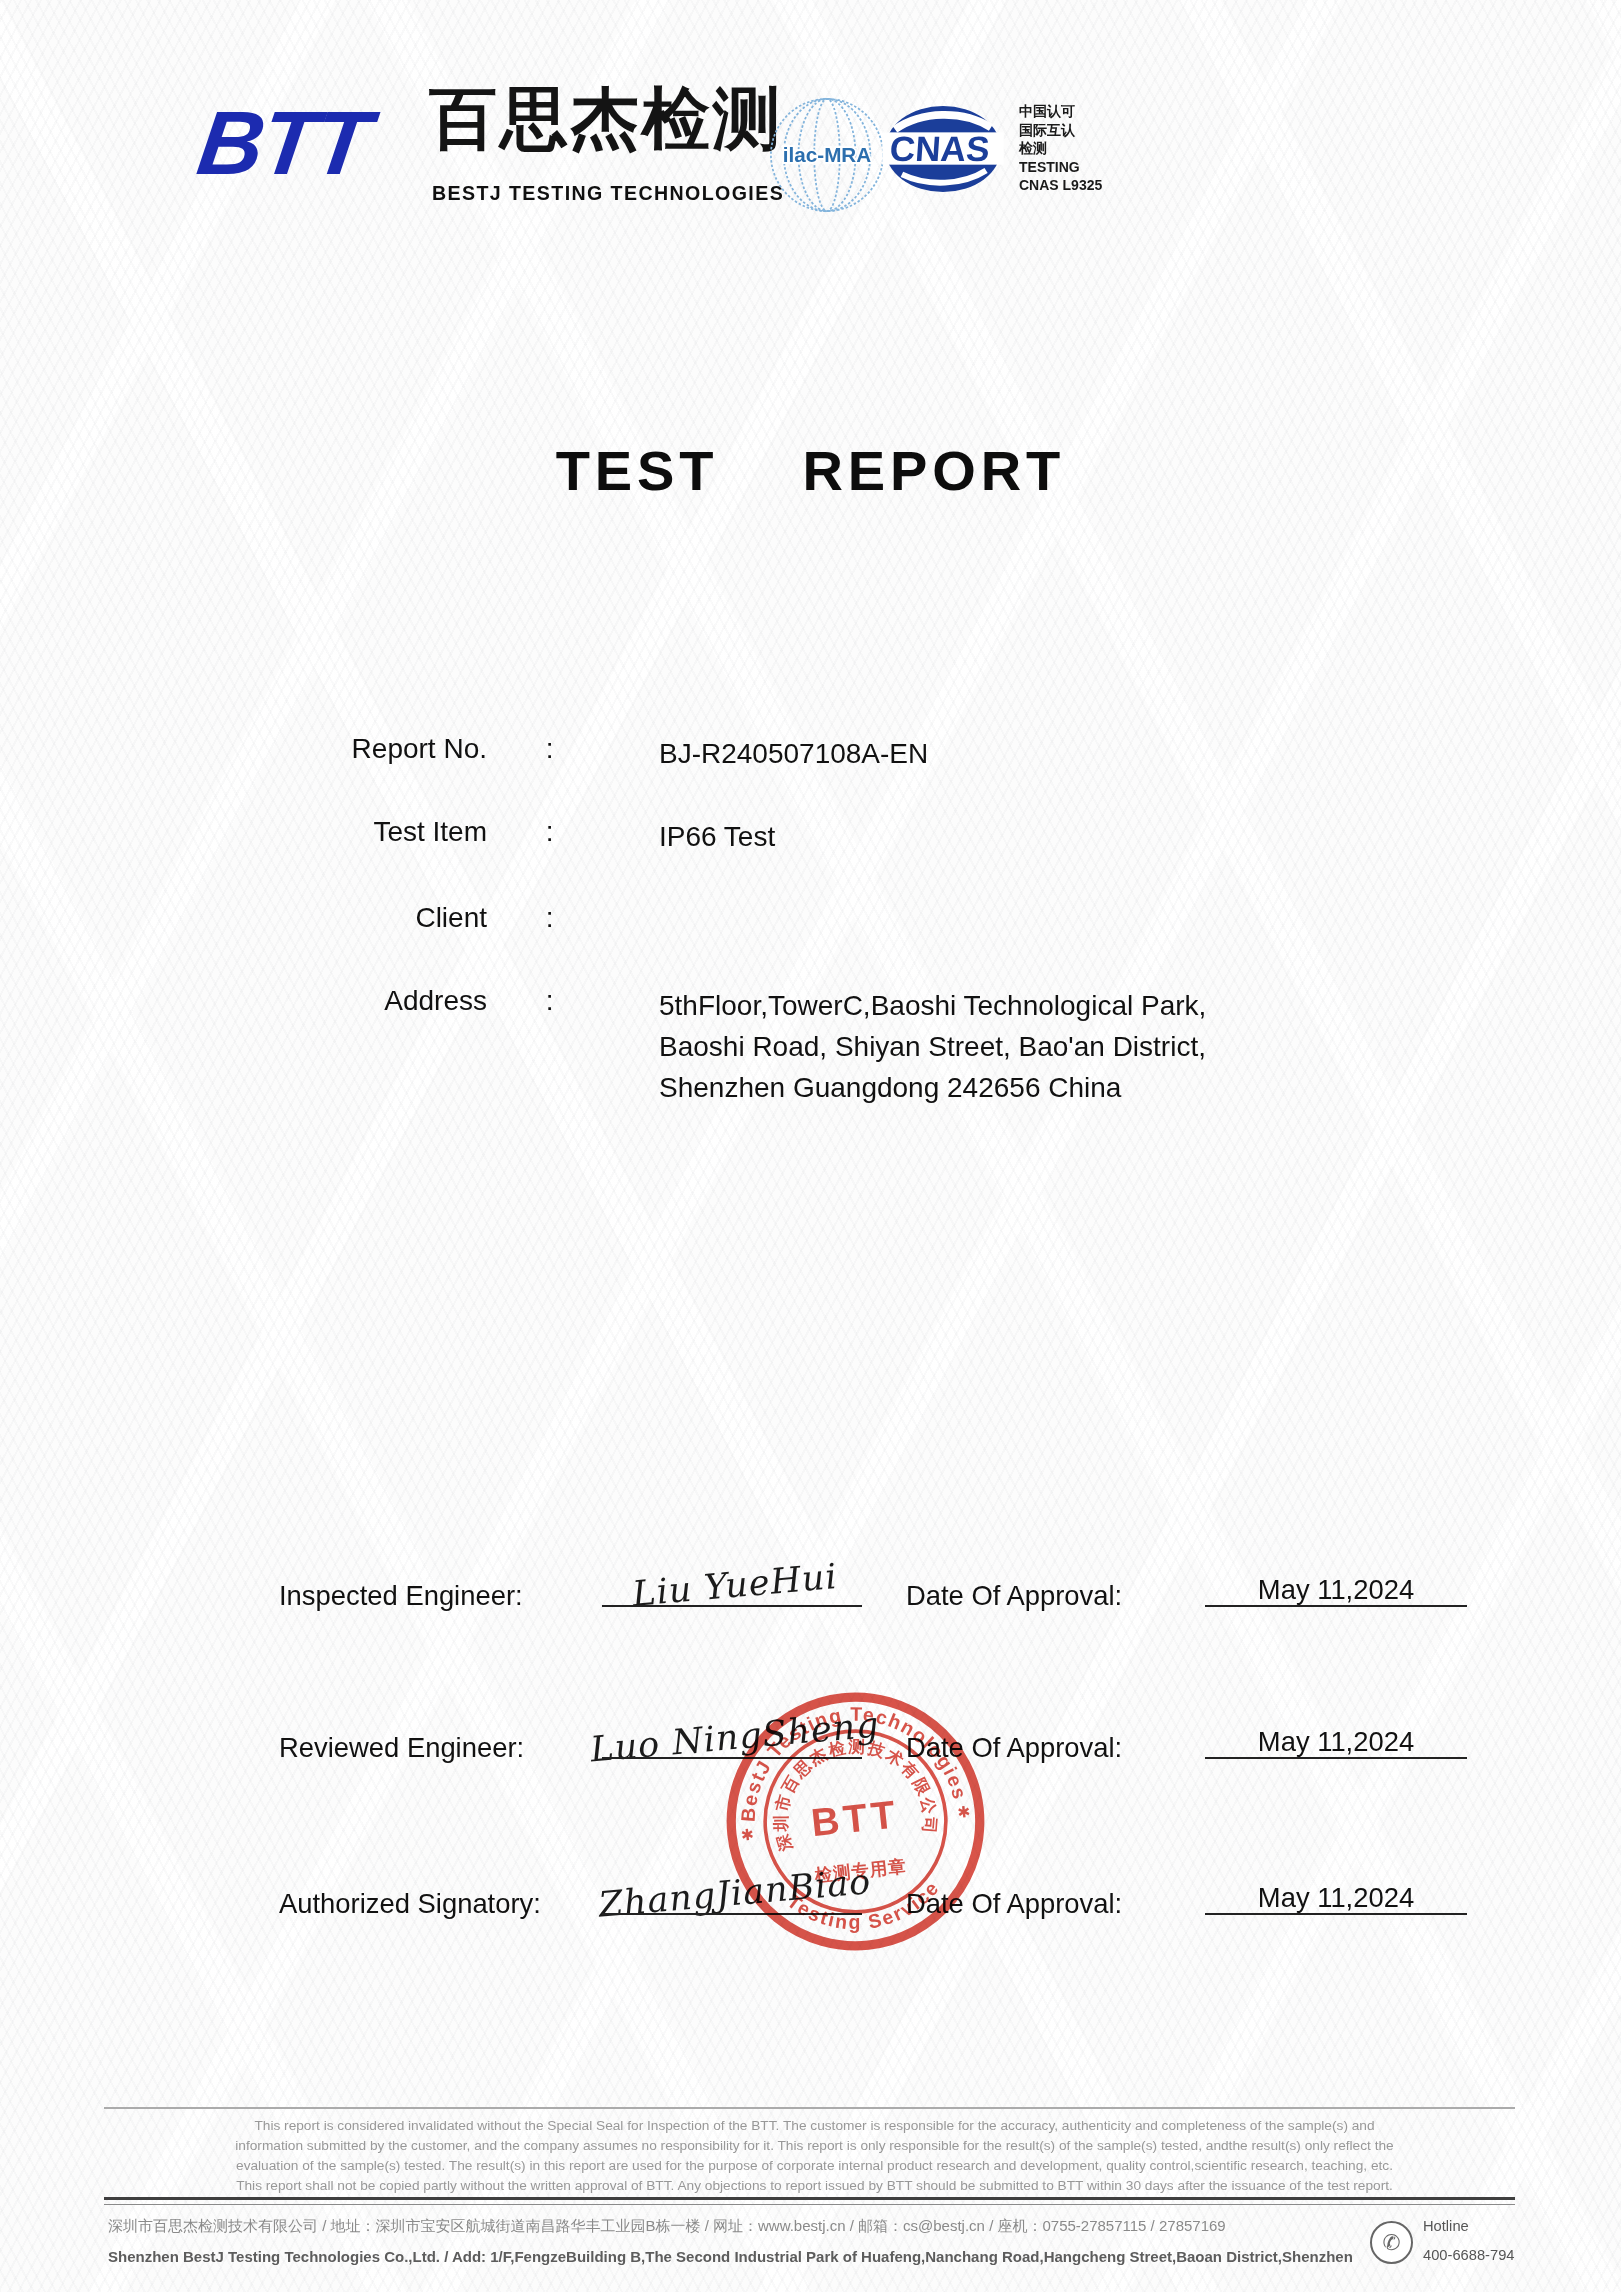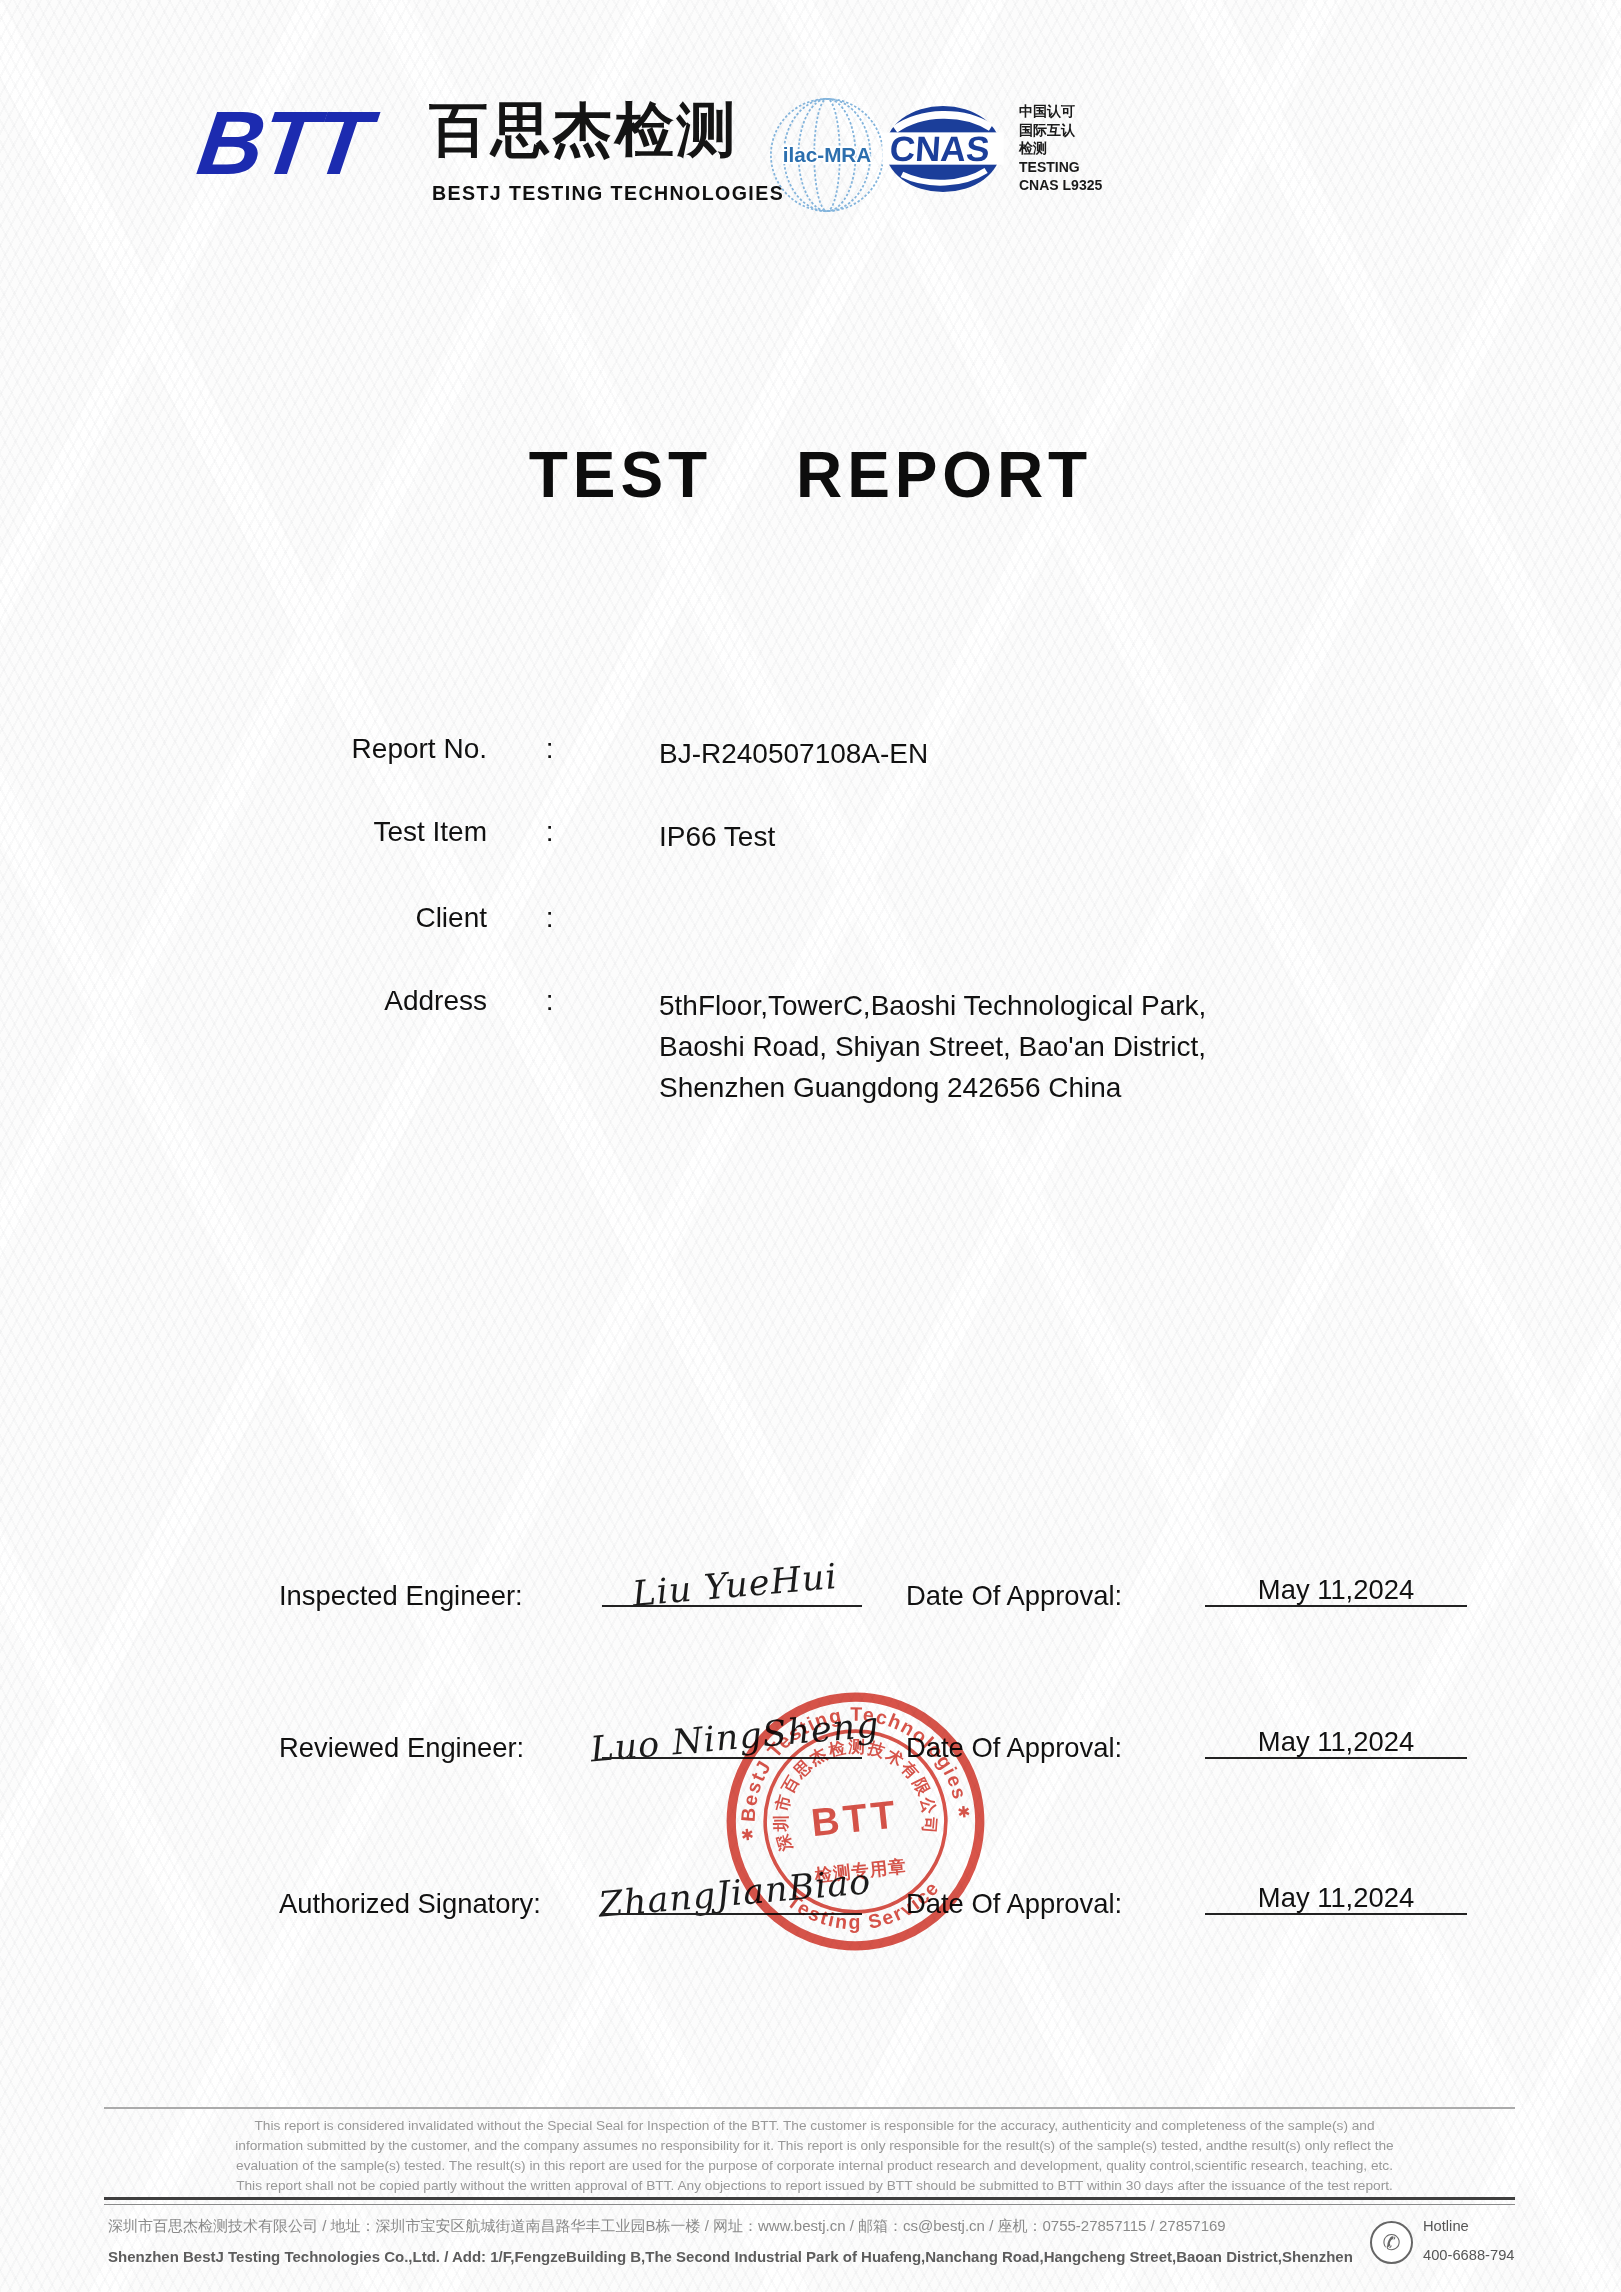--- a/index.html
+++ b/index.html
@@ -11,28 +11,28 @@
       repeating-linear-gradient(118deg, rgba(120,125,135,0.045) 0 2px, transparent 2px 8.8px),
       repeating-linear-gradient(62deg,  rgba(120,125,135,0.04) 0 2px, transparent 2px 9.8px),
       repeating-linear-gradient(118deg, transparent 0 265px, rgba(255,255,255,0.95) 265px 296px),
       repeating-linear-gradient(62deg,  transparent 0 323px, rgba(255,255,255,0.9) 323px 359px);
   }
   .abs{position:absolute;}
 
   
   .btt-logo{left:199px;top:98px;font-size:90px;font-weight:900;font-style:italic;
     color:#1c2bb0;transform:skewX(-8deg);letter-spacing:-2px;line-height:1;}
-  .company-cn{left:429px;top:101px;font-size:59px;font-weight:bold;color:#141414;letter-spacing:2.9px;line-height:1;}
+  .company-cn{left:429px;top:84px;font-size:68px;font-weight:bold;color:#141414;letter-spacing:2.9px;line-height:1;}
   .company-en{left:432px;top:182px;font-size:19.6px;font-weight:bold;color:#101010;letter-spacing:1.4px;}
   .ilac{left:766px;top:94px;}
   .cnas{left:882px;top:102px;}
   .accred{left:1019px;top:102px;font-size:14px;font-weight:bold;color:#1a1a1a;line-height:18.6px;}
 
   
-  .title{left:0;top:443px;width:1621px;text-align:center;font-size:64px;font-weight:900;
+  .title{left:0;top:443px;width:1621px;text-align:center;font-size:56px;font-weight:900;
     color:#0d0d0d;letter-spacing:4.9px;line-height:1;}
   .title .gap{display:inline-block;width:84px;}
 
   
   .field-row{left:0;top:0;width:1612px;height:41px;font-size:28px;color:#111;}
   .field-label{position:absolute;left:235px;width:252px;text-align:right;}
   .field-colon{position:absolute;left:538px;width:23.5px;text-align:center;}
   .field-value{position:absolute;left:627px;width:588px;line-height:41px;margin-left:32px;}
   #row-report{top:733px;} #row-item{top:816px;} #row-client{top:902px;} #row-address{top:985px;}
 

